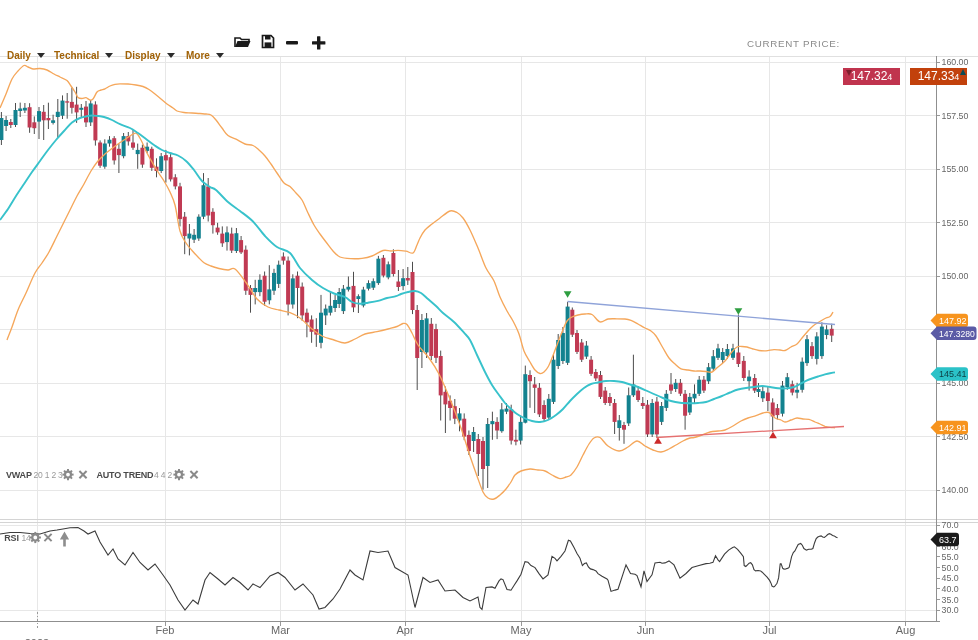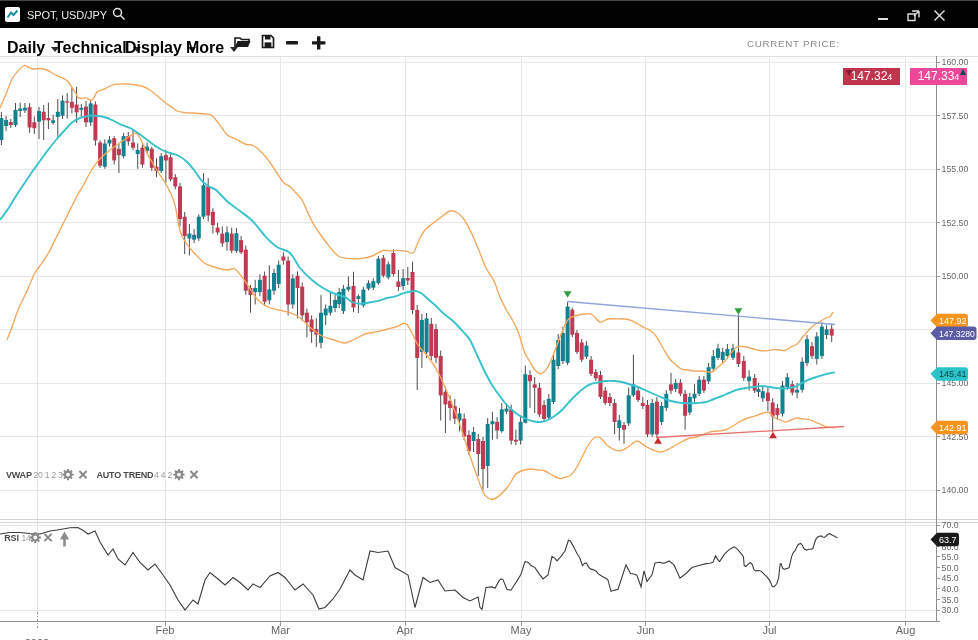--- a/index.html
+++ b/index.html
@@ -1,20 +1,20 @@
 <!DOCTYPE html>
 <html><head><meta charset="utf-8"><style>
 * { margin:0; padding:0; box-sizing:border-box; }
 html,body { width:978px; height:640px; overflow:hidden; font-family:"Liberation Sans",sans-serif; background:#fff; }
 #app { position:relative; width:978px; height:640px; overflow:hidden; }
 #titlebar { position:absolute; left:0; top:0; width:978px; height:28px; background:#010101; border-top:1px solid #444; }
 #logo { position:absolute; left:5px; top:6px; width:15px; height:15px; background:#fff; border-radius:2px; }
 #title { position:absolute; left:27px; top:8px; font-size:11px; letter-spacing:-0.1px; color:#ededed; }
 #toolbar { position:absolute; left:0; top:28px; width:978px; height:28px; background:#fff; }
-.menu { position:absolute; top:11px; font-size:16px; font-weight:bold; color:#000000; }
+.menu { position:absolute; top:22px; font-size:10px; font-weight:bold; color:#a16207; }
 .car { display:inline-block; width:0; height:0; border-left:4px solid transparent; border-right:4px solid transparent; border-top:5px solid #2b2b2b; margin-left:6px; margin-bottom:1px; }
 #cp { position:absolute; top:10px; left:747px; font-size:9.8px; letter-spacing:0.7px; color:#8a8a8a; }
 .pricebadge { position:absolute; top:5px; height:17px; font-size:12px; color:#fff; text-align:center; line-height:17px;margin-top:35px; }
 </style></head>
 <body>
 <div id="app">
 <svg width="978" height="640" viewBox="0 0 978 640" style="position:absolute;left:0;top:0;font-family:'Liberation Sans',sans-serif">
       <rect x="0" y="0" width="978" height="640" fill="#ffffff"></rect>
       <g stroke="#e7e7e7" stroke-width="1" shape-rendering="crispEdges">
         <line x1="37" y1="56" x2="37" y2="621.5"></line>
@@ -510,41 +510,20 @@
         <line x1="33.0" y1="539.8" x2="31.3" y2="541.5" stroke="#8a8a8a" stroke-width="2"></line>
         <line x1="32.1" y1="537.5" x2="29.7" y2="537.5" stroke="#8a8a8a" stroke-width="2"></line>
         <line x1="33.0" y1="535.2" x2="31.3" y2="533.5" stroke="#8a8a8a" stroke-width="2"></line>
         <line x1="35.3" y1="534.3" x2="35.3" y2="531.9" stroke="#8a8a8a" stroke-width="2"></line>
         <line x1="37.6" y1="535.2" x2="39.3" y2="533.5" stroke="#8a8a8a" stroke-width="2"></line>
         <circle cx="35.3" cy="537.5" r="3.0" fill="none" stroke="#8a8a8a" stroke-width="2.2"></circle>
         <line x1="44.4" y1="533.9" x2="51.6" y2="541.1" stroke="#8a8a8a" stroke-width="2"></line>
         <line x1="44.4" y1="541.1" x2="51.6" y2="533.9" stroke="#8a8a8a" stroke-width="2"></line>
       </g>
     </svg>
-<div id="titlebar">
- <div id="logo"><svg width="15" height="15">
-          <path d="M2.5,10.5 L6,5.5 L8.5,8 L12.5,3.5" fill="none" stroke="#1c8f9c" stroke-width="2"></path>
-        </svg></div>
- <div id="title">SPOT, USD/JPY</div>
- <svg style="position:absolute;left:112px;top:6px" width="14" height="14">
-        <circle cx="5.5" cy="5.5" r="4" fill="none" stroke="#e8e8e8" stroke-width="1.5"></circle>
-        <line x1="8.5" y1="8.5" x2="12.5" y2="12.5" stroke="#e8e8e8" stroke-width="1.5"></line>
-      </svg>
- <svg style="position:absolute;right:88px;top:0" width="14" height="28">
-        <line x1="2" y1="18" x2="12" y2="18" stroke="#ddd" stroke-width="2"></line>
-      </svg>
- <svg style="position:absolute;right:56px;top:7px" width="16" height="15">
-        <path d="M2,6 V12.5 H9 V6 Z" fill="none" stroke="#ddd" stroke-width="1.4"></path>
-        <path d="M6,3 H13 M13,3 V9.5 M13,3 L8,8" stroke="#ddd" stroke-width="1.4" fill="none"></path>
-      </svg>
- <svg style="position:absolute;right:32px;top:8px" width="13" height="13">
-        <line x1="1.5" y1="1.5" x2="11.5" y2="11.5" stroke="#ddd" stroke-width="1.5"></line>
-        <line x1="1.5" y1="11.5" x2="11.5" y2="1.5" stroke="#ddd" stroke-width="1.5"></line>
-      </svg>
-</div>
 <div id="toolbar">
  <span class="menu" style="left:7px">Daily<span class="car"></span></span>
  <span class="menu" style="left:54px">Technical<span class="car"></span></span>
  <span class="menu" style="left:125px">Display<span class="car"></span></span>
  <span class="menu" style="left:186px">More<span class="car"></span></span>
  <svg style="position:absolute;left:234px;top:7px" width="17" height="14">
         <path d="M1,12 V3 H6 L7.5,4.5 H15 V6" fill="none" stroke="#1a1a1a" stroke-width="1.6"></path>
         <path d="M1,12 L3.5,6 H16.5 L14,12 Z" fill="#1a1a1a"></path>
       </svg>
  <svg style="position:absolute;left:261px;top:6px" width="14" height="15">
@@ -557,17 +536,17 @@
       </svg>
  <svg style="position:absolute;left:312px;top:8px" width="14" height="14">
         <rect x="0" y="5.2" width="13.4" height="3.4" rx="0.5" fill="#1a1a1a"></rect>
         <rect x="5" y="0.2" width="3.4" height="13.4" rx="0.5" fill="#1a1a1a"></rect>
       </svg>
  <span id="cp">CURRENT PRICE:</span>
  <div class="pricebadge" style="left:843px;width:57px;background:#c0344e">147.32<span style="font-size:9px">4</span>
    <svg style="position:absolute;left:2px;top:1px" width="8" height="8">
           <polygon points="1,1 7,1 4,7" fill="#7d1f2e"></polygon>
         </svg></div>
- <div class="pricebadge" style="left:910px;width:57px;background:#ec4899">147.33<span style="font-size:9px">4</span>
+ <div class="pricebadge" style="left:910px;width:57px;background:#c2410c">147.33<span style="font-size:9px">4</span>
    <svg style="position:absolute;right:0px;top:0px" width="8" height="8">
           <polygon points="1,7 7,7 4,1" fill="#0a4a54"></polygon>
         </svg></div>
 </div>
 </div>
 </body></html>

